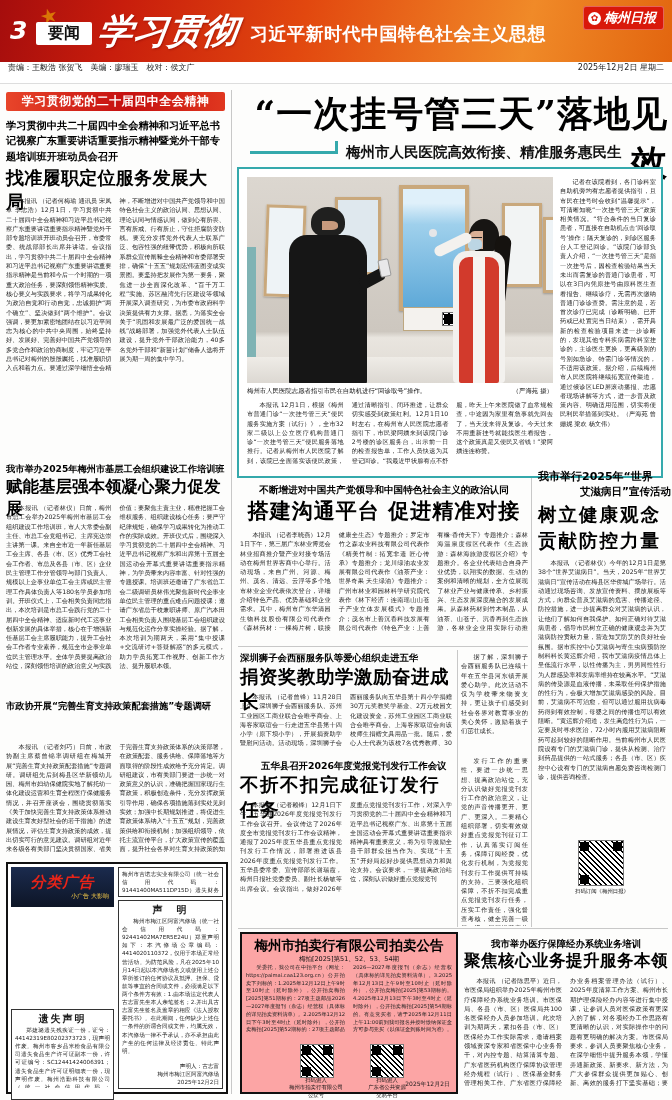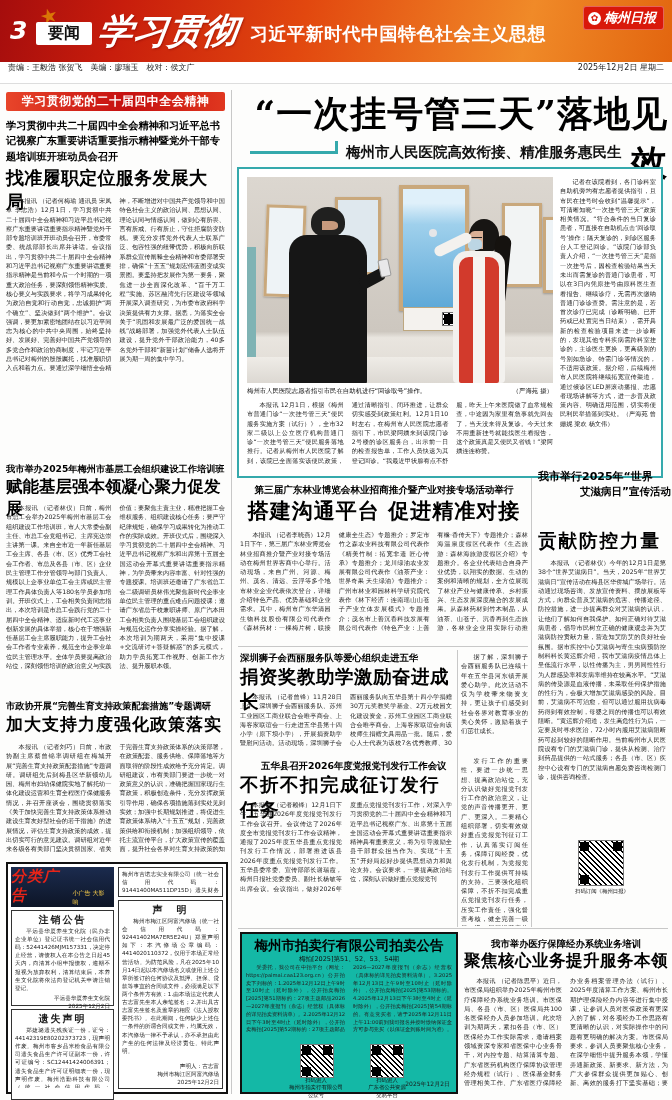--- a/index.html
+++ b/index.html
@@ -50,29 +50,29 @@
   .qr{background-color:#fff;border:1px solid #777;
     background-image:linear-gradient(#000,#000),linear-gradient(#000,#000),linear-gradient(#000,#000),
       repeating-linear-gradient(45deg,#000 0 1.4px,#fff 1.4px 3.8px);
     background-size:9px 9px,9px 9px,9px 9px,auto;
     background-position:1px 1px,calc(100% - 1px) 1px,1px calc(100% - 1px),0 0;
     background-repeat:no-repeat,no-repeat,no-repeat,repeat;}
   .qrcap{font-size:5.4px;line-height:1.35;text-align:center;color:#111;}
   
   .classified{left:6px;top:862px;width:222px;height:232px;border:2px solid #111;box-sizing:border-box;background:#fff;}
   .cl-logo{position:absolute;left:3px;top:3px;width:103px;height:40px;background:linear-gradient(#1b2b4e,#0d1526);
-    display:flex;flex-direction:row;justify-content:center;align-items:flex-start;}
+    display:flex;flex-direction:column;justify-content:center;align-items:center;}
   .cl-logo .t1{color:#e82418;font-size:15px;font-weight:bold;font-style:italic;letter-spacing:1px;}
   .cl-logo .t2{color:#ffd24a;font-size:6px;align-self:flex-end;margin-right:5px;}
   .adbox{position:absolute;border:1px solid #333;box-sizing:border-box;background:#fff;padding:2px 3px;}
   .adtitle{font-size:10px;font-weight:bold;text-align:center;letter-spacing:2px;}
   .adbody{font-size:5.6px;line-height:1.45;text-align:justify;color:#222;text-indent:2em;overflow:hidden;}
   .adsign{font-size:5.6px;text-align:right;color:#222;}
   
-  .auction{left:240px;top:932px;width:218px;height:162px;border:2px solid #111;box-sizing:border-box;background:#14b8a6;}
+  .auction{left:240px;top:932px;width:218px;height:162px;border:2px solid #111;box-sizing:border-box;background:#fca5a5;}
 </style>
 </head>
 <body>
 
 <div class="page">
 
   <div class="abs masthead">
     <span class="star" style="left:40px;top:4px;transform:rotate(-15deg);">★</span>
     <span class="star" style="left:78px;top:30px;font-size:13px;transform:rotate(10deg);">★</span>
     <span class="pageno">3</span>
@@ -100,33 +100,26 @@
 
   <div class="abs kicker" style="left:6px;top:118px;width:219px;font-size:10.2px;line-height:1.5;">学习贯彻中共二十届四中全会精神和习近平总书记视察广东重要讲话重要指示精神暨党外干部专题培训班开班动员会召开</div>
   <div class="abs headline" style="left:6px;top:166px;width:219px;font-size:18px;letter-spacing:.3px;">找准履职定位服务发展大局</div>
   <div class="abs body-text cols2" style="left:6px;top:196px;width:219px;height:260px;">本报讯 （记者何梅瑜 通讯员 宋凤卓 李志浩）12月1日，学习贯彻中共二十届四中全会精神和习近平总书记视察广东重要讲话重要指示精神暨党外干部专题培训班开班动员会召开，市委常委、统战部部长出席并讲话。会议指出，学习贯彻中共二十届四中全会精神和习近平总书记视察广东重要讲话重要指示精神是当前和今后一个时期的一项重大政治任务，要深刻领悟精神实质、核心要义与实践要求，将学习成果转化为政治自觉和行动自觉，忠诚拥护“两个确立”、坚决做到“两个维护”。会议强调，要更加紧密地团结在以习近平同志为核心的中共中央周围，始终坚持好、发展好、完善好中国共产党领导的多党合作和政治协商制度，牢记习近平总书记对梅州的殷殷嘱托，找准履职切入点和着力点。要通过深学细悟全会精神，不断增进对中国共产党领导和中国特色社会主义的政治认同、思想认同、理论认同与情感认同，做到心有所畏、言有所戒、行有所止，守住拒腐防变防线。要充分发挥党外代表人士联系广泛、包容性强的纽带优势，积极向所联系群众宣传阐释全会精神和市委部署安排，确保“十五五”规划宏伟蓝图变成实景图。要坚持把发展作为第一要务，聚焦进一步全面深化改革、“百千万工程”实施、苏区融湾先行区建设等领域开展深入调查研究，为市委市政府科学决策提供有力支撑。据悉，为落实全会关于“巩固和发展最广泛的爱国统一战线”战略部署，加强党外代表人士队伍建设，提升党外干部政治能力，40多名党外干部和“新苗计划”储备人选将开展为期一周的集中学习。</div>
 
   <div class="abs kicker" style="left:6px;top:463px;width:219px;font-size:9.2px;">我市举办2025年梅州市基层工会组织建设工作培训班</div>
   <div class="abs headline" style="left:6px;top:476px;width:219px;font-size:16.5px;">赋能基层强本领凝心聚力促发展</div>
   <div class="abs body-text cols2" style="left:6px;top:503px;width:219px;height:190px;">本报讯 （记者林仪）日前，梅州市总工会举办2025年梅州市基层工会组织建设工作培训班，市人大常委会副主任、市总工会党组书记、主席宪达崇主讲第一课。来自全市近一年新任基层工会主席、各县（市、区）优秀工会社会工作者、市总及各县（市、区）企业民主管理工作分管领导与部门负责人、规模以上企事业单位工会主席或民主管理工作具体负责人等180名学员参加培训。开班仪式上，工会相关负责同志指出，本次培训是市总工会践行党的二十届四中全会精神、适应新时代工运事业创新发展的具体举措，核心在于增强新任基层工会主席履职能力，提升工会社会工作者专业素养，规范全市企事业单位民主管理水平。全体学员要提高政治站位，深刻领悟培训的政治意义与实践价值；要聚焦主责主业，精准把握工会维权服务、组织建设核心任务；要严守纪律规矩，确保学习成果转化为推动工作的实际成效。开班仪式后，围绕深入学习贯彻党的二十届四中全会精神、习近平总书记视察广东和出席第十五届全国运动会开幕式重要讲话重要指示精神，为学员带来内容丰富、针对性强的专题授课。培训班还邀请了广东省总工会二级调研员林伟光聚焦新时代企事业单位民主管理的重点难点问题授课；邀请广东省总干校兼职讲师、原广汽本田工会相关负责人围绕基层工会组织建设与规范化运作分享实操经验。据了解，本次培训为期两天，采用“集中授课+交流研讨+答疑解惑”的多元模式，助力学员拓宽工作视野、创新工作方法、提升履职本领。</div>
 
   <div class="abs kicker" style="left:6px;top:700px;width:219px;font-size:9.2px;">市政协开展“完善生育支持政策配套措施”专题调研</div>
-  <div class="abs headline" style="left:6px;top:713px;width:219px;font-size:17px;letter-spacing:1px;">加大支持力度强化政策落实</div>
   <div class="abs body-text cols2" style="left:6px;top:742px;width:219px;height:114px;">本报讯 （记者刘巧）日前，市政协副主席蔡曾锦率调研组在梅城开展“完善生育支持政策配套措施”专题调研。调研组先后到梅县区华新顿幼儿园、梅州市妇幼保健院实地了解托幼一体化建设运营和生育全程医疗保健服务情况，并召开座谈会，围绕贯彻落实《关于加快完善生育支持政策体系推动建设生育友好型社会的若干措施》的进展情况，评估生育支持政策的成效，提出切实可行的意见建议。调研组对近年来各级各有关部门坚决贯彻国家、省关于完善生育支持政策体系的决策部署，在政策配套、服务供给、保障落地等方面取得的阶段性成效给予充分肯定。调研组建议，市有关部门要进一步统一对政策意义的认识，准确把握国家现行生育政策，积极创造条件，充分发挥政策引导作用，确保各项措施落到实处见到实效；加强中长期规划推进，将促进生育政策体系纳入“十五五”规划，完善政策供给和衔接机制；加强组织领导，依托主流宣传平台，扩大政策宣传的覆盖面，提升社会各界对生育支持政策的知晓度，同时做好政府职能部门和社会组织的协同联动，为推动生育友好型社会建设凝聚各方合力。</div>
 
   <div class="abs classified">
     <div class="cl-logo">
       <span class="t1">分类广告</span>
       <span class="t2">小广告 大影响</span>
-    </div>
-    <div class="adbox" style="left:3px;top:46px;width:103px;height:96px;">
-      <div class="adtitle">注销公告</div>
-      <div class="adbody" style="height:68px;">平远县华厦养生文化院（民办非企业单位）登记证书统一社会信用代码：52441426MJM157331，决定停止经营，请债权人在本公告之日起45天内，向清算小组申报债权，逾期不报视为放弃权利，清算结束后，本养生文化院将依法向登记机关申请注销登记。</div>
-      <div class="adsign">平远县华厦养生文化院</div>
-      <div class="adsign">2025年12月2日</div>
     </div>
     <div class="adbox" style="left:3px;top:145px;width:103px;height:91px;">
       <div class="adtitle">遗失声明</div>
       <div class="adbody" style="height:62px;">郑婕璐遗失残疾证一份，证号：44142319E80202373723，现声明作废。梅州市客乡品米粉食品有限公司遗失食品生产许可证副本一份，许可证编号：SC12441424006391；遗失食品生产许可证明细表一份，现声明作废。梅州浩勤科技有限公司（统一社会信用代码：91441404MA312A3F23）遗失公章一枚，现声明作废。</div>
     </div>
     <div class="adbox" style="left:110px;top:3px;width:105px;height:30px;">
       <div class="adbody" style="height:25px;text-indent:0;">梅州市吉诺志实业有限公司（统一社会信用代码：91441400MA511DP15D）遗失财务专用章、发票专用章各一枚，现声明作废。</div>
     </div>
     <div class="adbox" style="left:110px;top:36px;width:105px;height:189px;">
       <div class="adtitle">声　明</div>
@@ -181,26 +174,27 @@
     <div class="caption-row">
       <span>梅州市人民医院志愿者指引市民在自助机进行“回诊取号”操作。</span>
       <span>（严海苑 摄）</span>
     </div>
 
     <div class="body-text cols3" style="position:absolute;left:8px;top:231px;width:306px;height:70px;">本报讯 12月1日，根据《梅州市普通门诊“一次挂号管三天”便民服务实施方案（试行）》，全市32家二级以上公立医疗机构普通门诊“一次挂号管三天”便民服务落地推行。记者从梅州市人民医院了解到，该院已全面落实该便民政策，通过清晰指引、闭环推进，让群众切实感受到政策红利。12月1日10时左右，在梅州市人民医院志愿者指引下，市民梁阿姨来到该院门诊2号楼的诊区服务台，出示前一日的检查报告单，工作人员快速为其登记回诊。“我最近甲状腺有点不舒服，昨天上午来医院做了血常规检查，中途因为家里有急事就先回去了，当天没来得及复诊。今天过来不用重新挂号就能找医生看报告，这个政策真是又便民又省钱！”梁阿姨连连称赞。</div>
 
     <div class="body-text" style="position:absolute;left:321px;top:8px;width:96px;height:293px;">记者在该院看到，各门诊科室自助机旁均有志愿者提供指引，且市民在挂号时会收到“温馨提示”，可清晰知晓“一次挂号管三天”政策相关情况。“符合条件的当日复诊患者，可直接在自助机点击‘回诊取号’操作；隔天复诊的，到诊区服务台人工登记回诊。”该院门诊部负责人介绍，“一次挂号管三天”是指一次挂号后，因检查检验结果当天未出而需复诊的普通门诊患者，可以在3日内凭原挂号由原科医生查看报告、继续诊疗，无需再次缴纳普通门诊诊查费。需注意的是，若首次诊疗已完成（诊断明确、已开药或已处置完当日结束），需开具新的检查检验项目来进一步诊断的，发现其他专科疾病需跨科室挂诊的，主诊医生更换，更高级别的号别如急诊、特需门诊等情况的，不适用该政策。据介绍，后续梅州市人民医院将继续拓宽宣传渠道，通过候诊区LED屏滚动播报、志愿者现场讲解等方式，进一步普及政策内容、明确适用范围，切实将便民利民举措落到实处。（严海苑 曾姗妮 梁欢 杨文伟）</div>
   </div>
 
-  <div class="abs kicker" style="left:240px;top:484px;width:288px;font-size:9.6px;text-align:center;">第三届广东林业博览会林业招商推介暨产业对接专场活动举行</div>
+  <div class="abs kicker" style="left:240px;top:484px;width:288px;font-size:9.6px;text-align:center;">不断增进对中国共产党领导和中国特色社会主义的政治认同</div>
   <div class="abs headline" style="left:240px;top:497px;width:288px;font-size:21px;text-align:center;letter-spacing:1px;">搭建沟通平台  促进精准对接</div>
   <div class="abs body-text cols3" style="left:240px;top:530px;width:288px;height:110px;">本报讯 （记者李晓燕）12月1日下午，第三届广东林业博览会林业招商推介暨产业对接专场活动在梅州世界客商中心举行。活动现场，来自广州、河源、梅州、茂名、清远、云浮等多个地市林业企业代表依次登台，详细介绍特色产品、优势基础和企业需求。其中，梅州市广东华清园生物科技股份有限公司代表作《森林药材：一棵梅片树，联接健康全生态》专题推介；罗定市竹之森农业科技有限公司代表作《精美竹制：拓宽非遗 匠心传承》专题推介；龙川绿油农业发展有限公司代表作《油茶产业：世界奇果 天生绿油》专题推介；广州市林业和园林科学研究院代表作《林下经济：连南瑶山山苍子产业立体发展模式》专题推介；茂名市上善沉香科技发展有限公司代表作《特色产业：上善有橼·香传天下》专题推介；森林海温泉度假区代表作《生态旅游：森林海旅游度假区介绍》专题推介。各企业代表结合自身产业优势，以翔实的数据、生动的案例和清晰的规划，全方位展现了林业产业与健康传承、乡村振兴、生态发展深度融合的发展成果。从森林药材到竹木制品，从油茶、山苍子、沉香再到生态旅游，各林业企业用实际行动推进“两山”转化实践，探索绿色发展的生态图景，展示了广东林业产业的无限可能。活动还设置了“一对一”精准对接洽谈区域，为有投资意向的机构、大型采购商提供了现场对接交流的平台。</div>
 
   <div class="abs kicker" style="left:538px;top:468px;width:128px;font-size:11px;line-height:1.6;">我市举行2025年“世界</div>
   <div class="abs kicker" style="left:538px;top:485px;width:128px;font-size:10.5px;margin-left:42px;">艾滋病日”宣传活动</div>
+  <div class="abs headline" style="left:538px;top:502px;width:128px;font-size:18.5px;letter-spacing:2px;">树立健康观念</div>
   <div class="abs headline" style="left:538px;top:528px;width:128px;font-size:18.5px;letter-spacing:2px;">贡献防控力量</div>
   <div class="abs body-text" style="left:538px;top:558px;width:128px;height:278px;">本报讯 （记者林仪）今年的12月1日是第38个“世界艾滋病日”。当天，2025年“世界艾滋病日”宣传活动在梅县区华侨城广场举行。活动通过现场咨询、发放宣传资料、摆放展板等方式，向群众普及艾滋病的危害、传播途径、防控措施，进一步提高群众对艾滋病的认识，让他们了解如何自我保护、如何正确对待艾滋病患者，倡导市民树立正确的健康观念并为艾滋病防控贡献力量，营造知艾防艾的良好社会氛围。据市疾控中心艾滋病与寄生虫病预防控制科科长黄运辉介绍，我市艾滋病疫情总体上呈低流行水平，以性传播为主，男男同性性行为人群感染率和发病率维持在较高水平。“艾滋病的传染源是血液传播，未采取任何保护措施的性行为，会极大增加艾滋病感染的风险。目前，艾滋病不可治愈，但可以通过服用抗病毒药得到有效控制，母婴之间的传播也可以有效阻断。”黄运辉介绍道，发生高危性行为后，一定要及时寻求医治，72小时内服用艾滋病阻断药可起到较好的阻断作用。当前梅州市人民医院设有专门的艾滋病门诊，提供从检测、治疗到药品提供的一站式服务；各县（市、区）疾控中心设有专门的艾滋病自愿免费咨询检测门诊，提供咨询检查。</div>
   <div class="abs qr" style="left:578px;top:840px;width:44px;height:44px;"></div>
   <div class="abs qrcap" style="left:538px;top:888px;width:128px;">扫码订阅《梅州日报》</div>
 
   <div class="abs kicker" style="left:240px;top:652px;width:215px;font-size:9.4px;">深圳狮子会西丽服务队等爱心组织走进五华</div>
   <div class="abs headline" style="left:240px;top:664px;width:215px;font-size:18.5px;letter-spacing:.5px;">捐资奖教助学激励奋进成长</div>
   <div class="abs body-text cols2" style="left:240px;top:692px;width:212px;height:62px;">本报讯 （记者曾锋）11月28日上午，深圳狮子会西丽服务队、苏州工业园区工商业联合会唯亭商会、上海客家联谊会一行走进五华县第十四小学（原下坝小学），开展捐资助学暨慰问活动。活动现场，深圳狮子会西丽服务队向五华县第十四小学捐赠30万元奖教奖学基金、2万元校园文化建设资金，苏州工业园区工商业联合会唯亭商会、上海客家联谊会向该校师生捐赠文具用品一批。随后，爱心人士代表为该校7名优秀教师、30多名优秀学生颁发奖教奖学金，并为家庭困难学生送上慰问金。</div>
 
   <div class="abs" style="left:461px;top:652px;width:67px;height:276px;overflow:hidden;">

